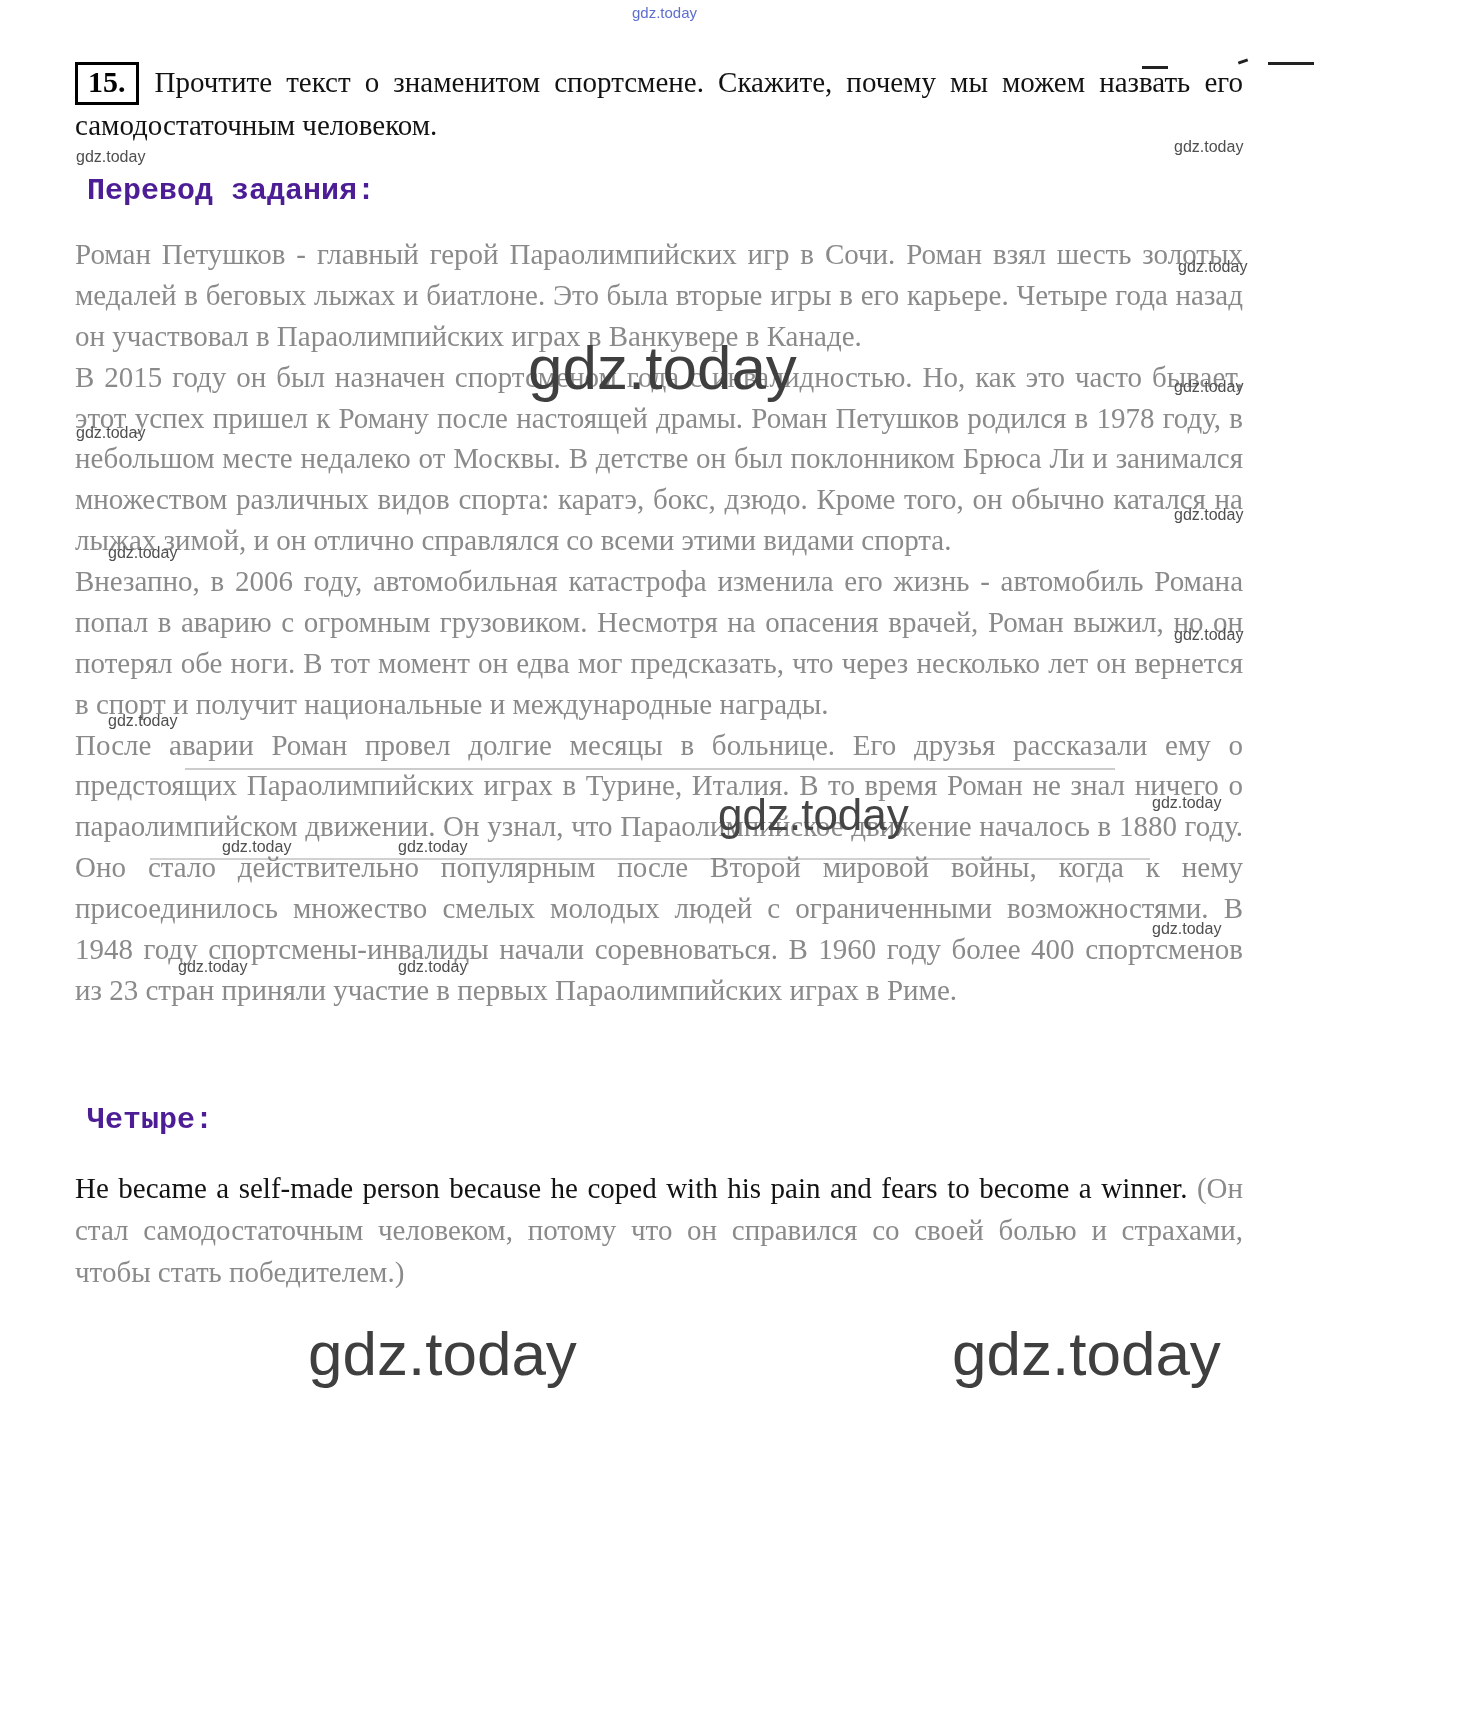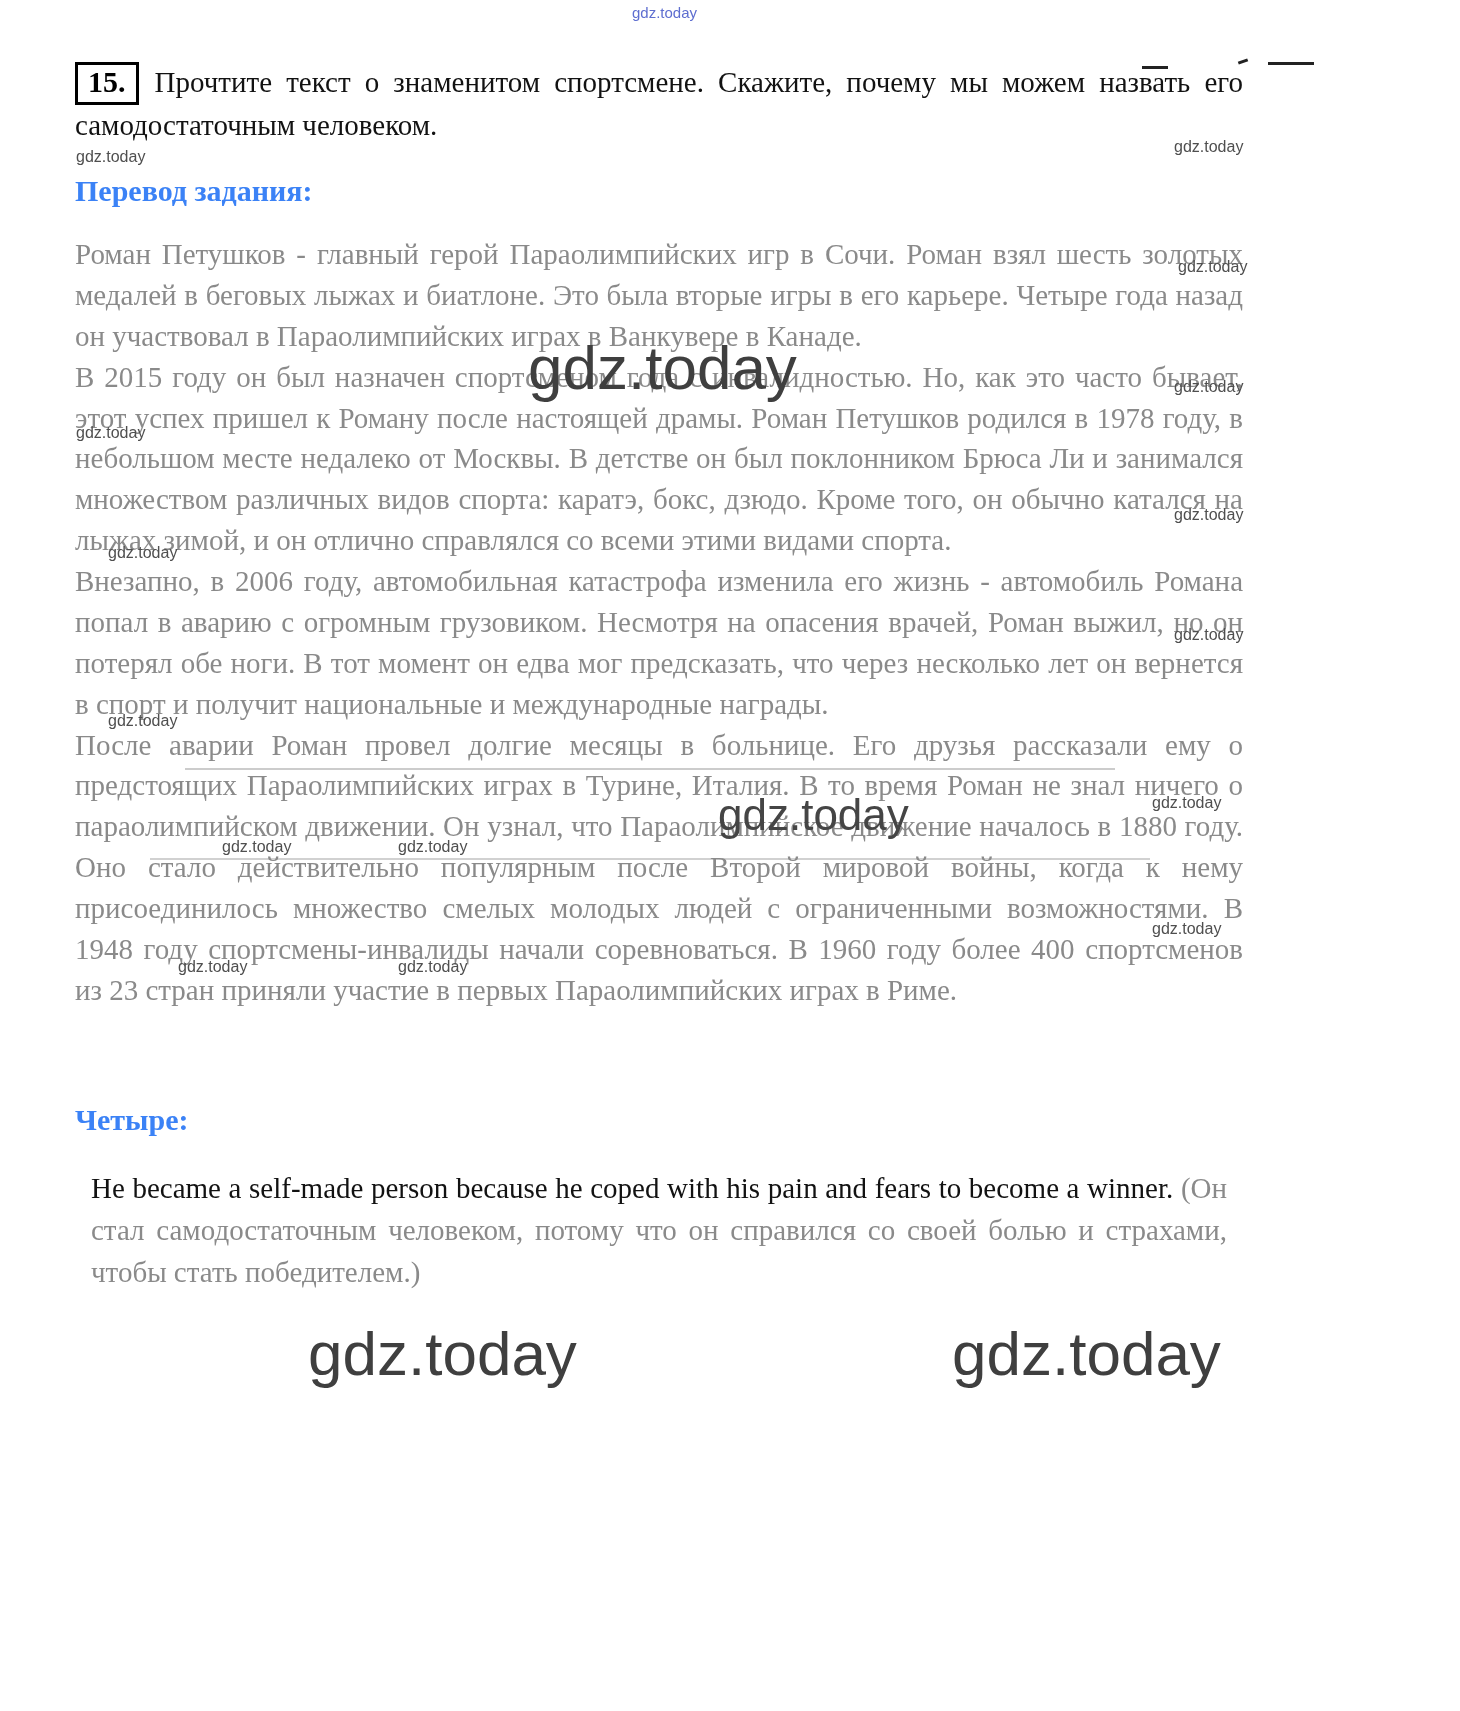--- a/index.html
+++ b/index.html
@@ -34,40 +34,40 @@
     font-weight: bold;
     font-size: 30px;
     padding: 0 10px 2px 10px;
     margin-right: 16px;
     line-height: 1.15;
     color: #000;
   }
   .section-head {
     font-size: 30px;
     font-weight: bold;
-    color: #3b82f6;
-    margin: 0 0 26px 0;
-    font-family: Liberation Serif, serif;
+    color: #4c1d95;
+    margin: 0 0 26px 12px;
+    font-family: Liberation Mono, monospace;
   }
   .trans p {
     font-size: 29px;
     color: #8a8a8a;
     line-height: 1.41;
     text-align: justify;
     margin: 0;
   }
   .answer-head {
     margin-top: 92px;
     margin-bottom: 30px;
   }
   .answer {
     font-size: 29px;
     line-height: 1.45;
     text-align: justify;
-    margin: 16px;
+    margin: 0;
   }
   .answer .en { color: #121212; }
   .answer .ru { color: #8a8a8a; }
 
   
   .wm {
     position: absolute;
     font-family: "Liberation Sans", sans-serif;
     color: #4f4f4f;
     z-index: 3;

